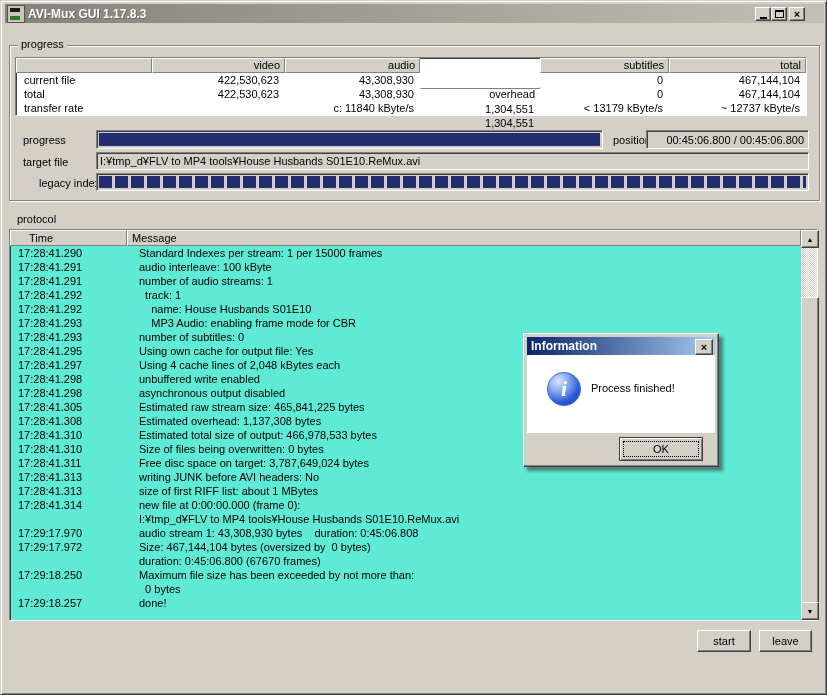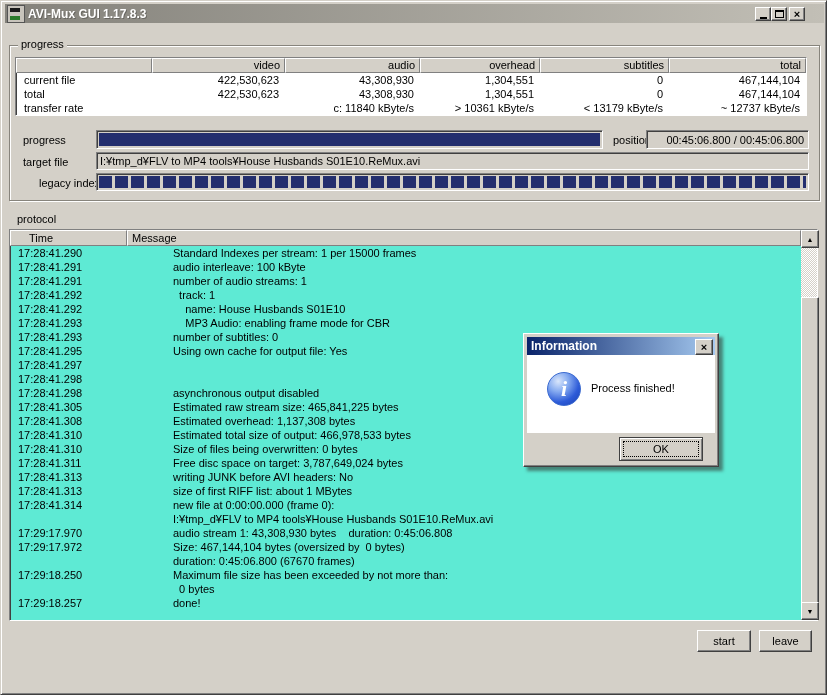--- a/index.html
+++ b/index.html
@@ -33,42 +33,42 @@
 
   
   #stats-table{left:14px;top:56px;width:792px;height:59px;background:#fff;}
   .thead{display:flex;height:15px;}
   .thead .th{background:var(--face);border:1px solid;border-color:#fff #808080 #808080 #fff;
     text-align:right;padding-right:4px;line-height:13px;box-sizing:border-box;}
   .trow{display:flex;height:14px;line-height:14px;}
   .tcell{box-sizing:border-box;white-space:pre;}
   .tcell.label{text-align:left;padding-left:8px;}
   .tcell.val{text-align:right;padding-right:6px;}
-  .c0{width:136px;}.c1{width:133px;}.c2{width:135px;}.c3{width:120px;}.c4{width:129px;}.c5{flex:1;}
+  .c0{width:136px;}.c1{width:133px;}.c2{width:135px;}.c3{width:120px;margin-top:29px;}.c4{width:129px;}.c5{flex:1;}
 
   .fieldlabel{color:#000;}
   #progressbar{left:95px;top:129px;width:507px;height:19px;}
   #progressbar .fill{position:absolute;left:2px;top:2px;right:2px;bottom:2px;background:var(--navy);}
   #positionfield{left:645px;top:129px;width:163px;height:19px;text-align:right;
     padding:2px 4px 0 0;line-height:14px;}
   #targetfield{left:95px;top:151px;width:713px;height:18px;padding:2px 0 0 3px;line-height:13px;
     white-space:nowrap;overflow:hidden;}
   #legacybar{left:95px;top:172px;width:713px;height:18px;}
   #legacybar .fill{position:absolute;left:2px;top:2px;right:2px;bottom:2px;
     background:repeating-linear-gradient(90deg,var(--navy) 0 13px,var(--face) 13px 16px);}
 
   
   #protocol-list{left:8px;top:228px;width:809px;height:392px;background:#5eead4;}
   #protocol-header{display:flex;height:16px;position:relative;z-index:1;}
   #protocol-header .th{background:var(--face);border:1px solid;border-color:#fff #808080 #808080 #fff;
     box-sizing:border-box;line-height:14px;text-align:left;}
   .pth-time{width:117px;padding-left:18px;}
   .pth-msg{flex:1;padding-left:4px;margin-right:16px;}
   #protocol-rows{position:absolute;left:0;top:16px;right:16px;bottom:0;overflow:hidden;}
-  .prow{display:flex;height:14px;line-height:14px;gap:34px;}
+  .prow{display:flex;height:14px;line-height:14px;}
   .ptime{width:121px;padding-left:8px;white-space:pre;}
   .pmsg{flex:1;white-space:pre;}
 
   
   #vscroll{position:absolute;top:0;right:0;width:16px;bottom:0;
     background-image:repeating-conic-gradient(#fff 0% 25%,#d4d0c8 0% 50%);
     background-size:2px 2px;}
   .scrollbtn{position:absolute;left:0;width:16px;height:16px;display:flex;align-items:center;
     justify-content:center;font-size:7px;color:#000;}
   #scroll-up{top:0;}
@@ -218,23 +218,25 @@
         <div class="prow">
           <div class="ptime">17:28:41.293</div>
           <div class="pmsg">number of subtitles: 0</div>
         </div>
         <div class="prow">
           <div class="ptime">17:28:41.295</div>
           <div class="pmsg">Using own cache for output file: Yes</div>
         </div>
         <div class="prow">
           <div class="ptime">17:28:41.297</div>
+          <div class="pmsg">Using 4 cache lines of 2,048 kBytes each</div>
         </div>
         <div class="prow">
           <div class="ptime">17:28:41.298</div>
+          <div class="pmsg">unbuffered write enabled</div>
         </div>
         <div class="prow">
           <div class="ptime">17:28:41.298</div>
           <div class="pmsg">asynchronous output disabled</div>
         </div>
         <div class="prow">
           <div class="ptime">17:28:41.305</div>
           <div class="pmsg">Estimated raw stream size: 465,841,225 bytes</div>
         </div>
         <div class="prow">

